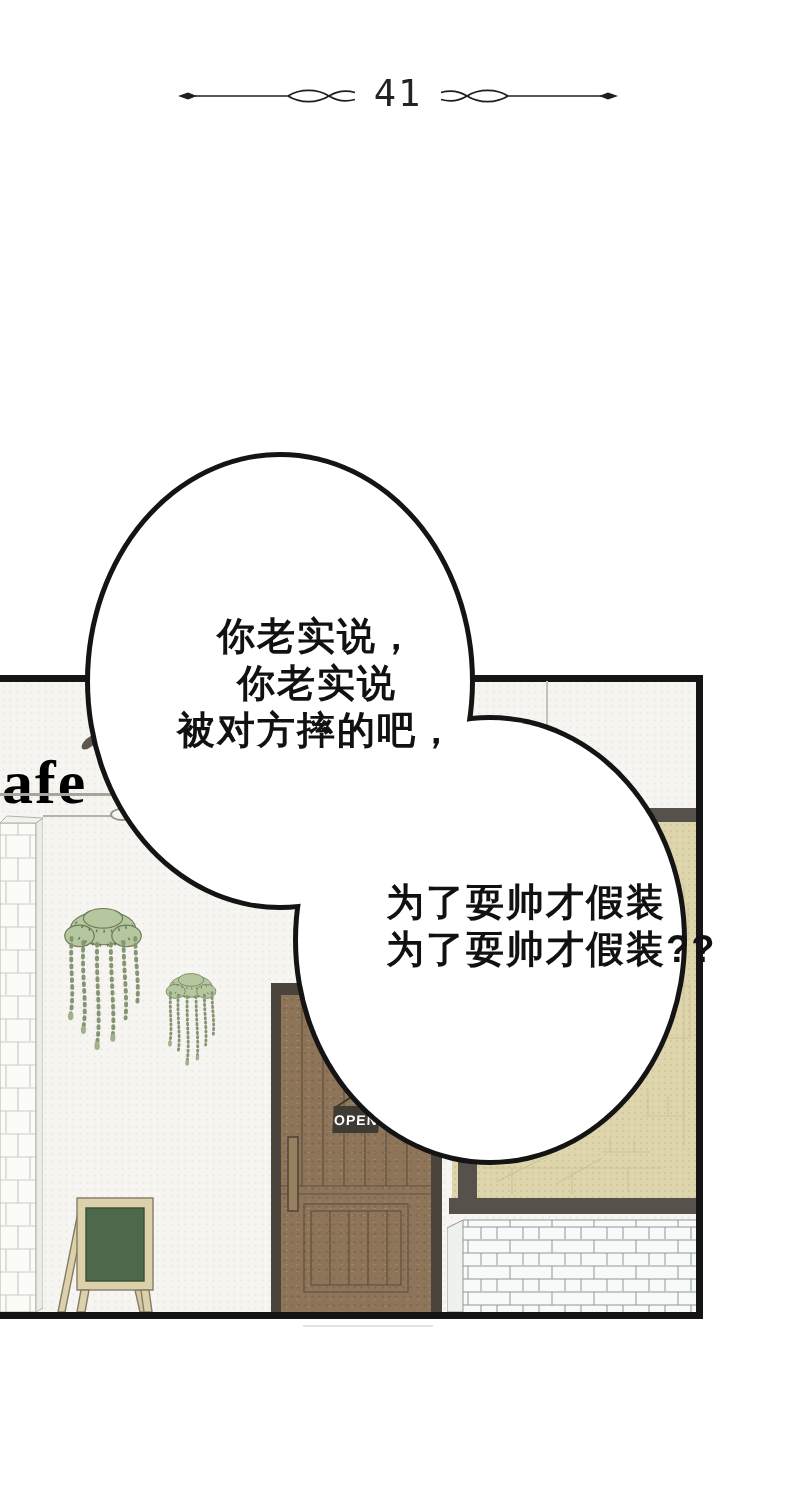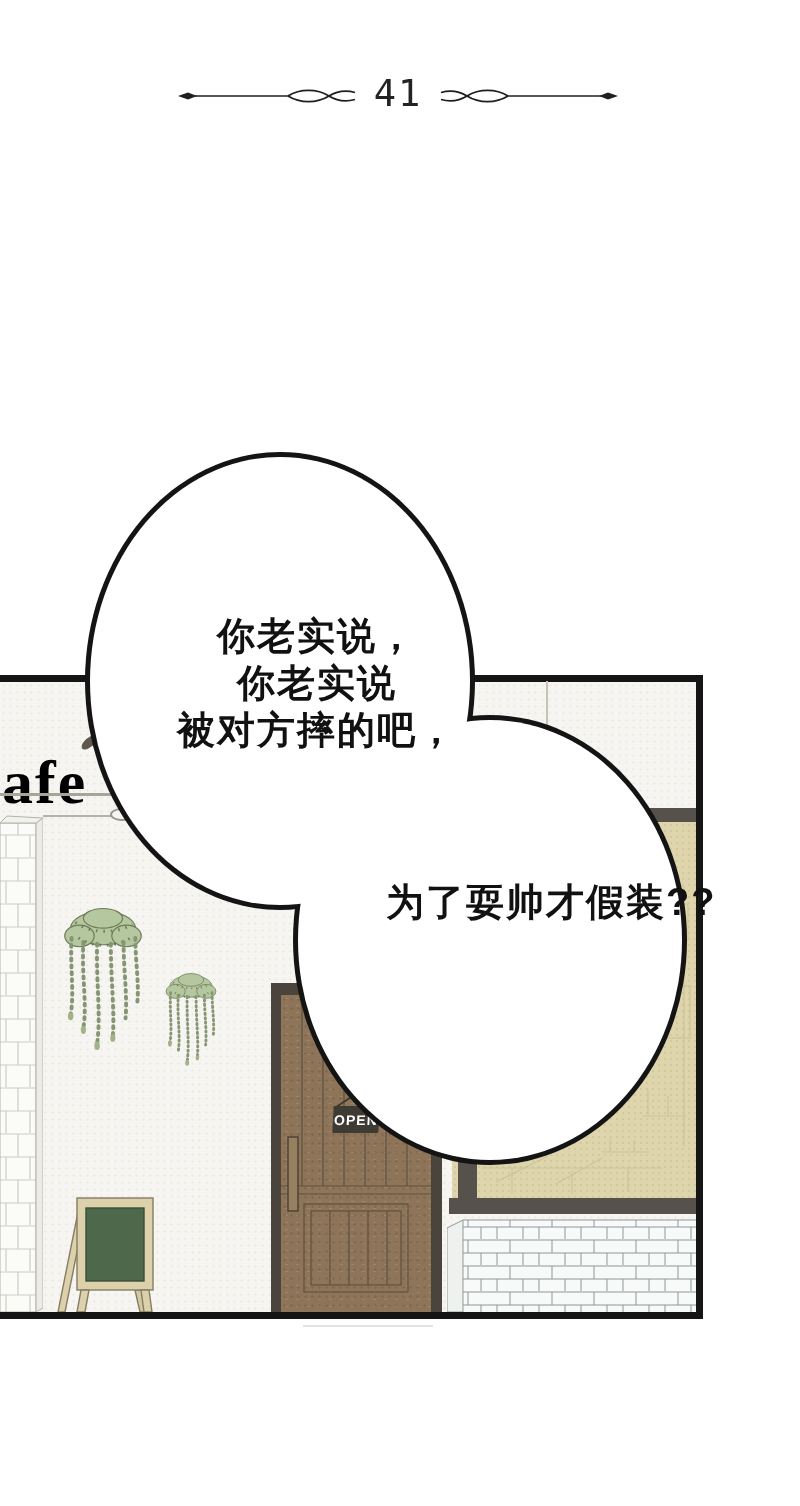--- a/index.html
+++ b/index.html
@@ -235,16 +235,17 @@
   <div class="abs bub b2o"></div>
   <div class="abs bub b1i"></div>
   <div class="abs bub b2i"></div>
 
   <div class="abs speech t1">
     <div>你老实说，</div>
     <div>你老实说</div>
     <div>被对方摔的吧，</div>
   </div>
   <div class="abs speech t2">
+    <div>为了耍帅才假装</div>
     <div>为了耍帅才假装??</div>
   </div>
 
 </div>
 
 </body></html>

